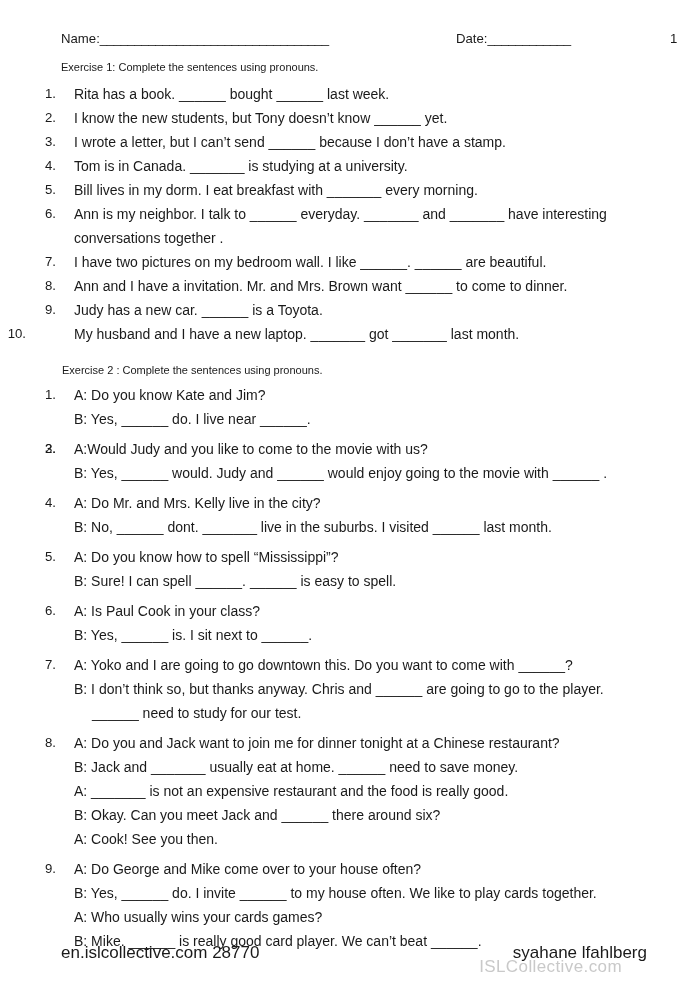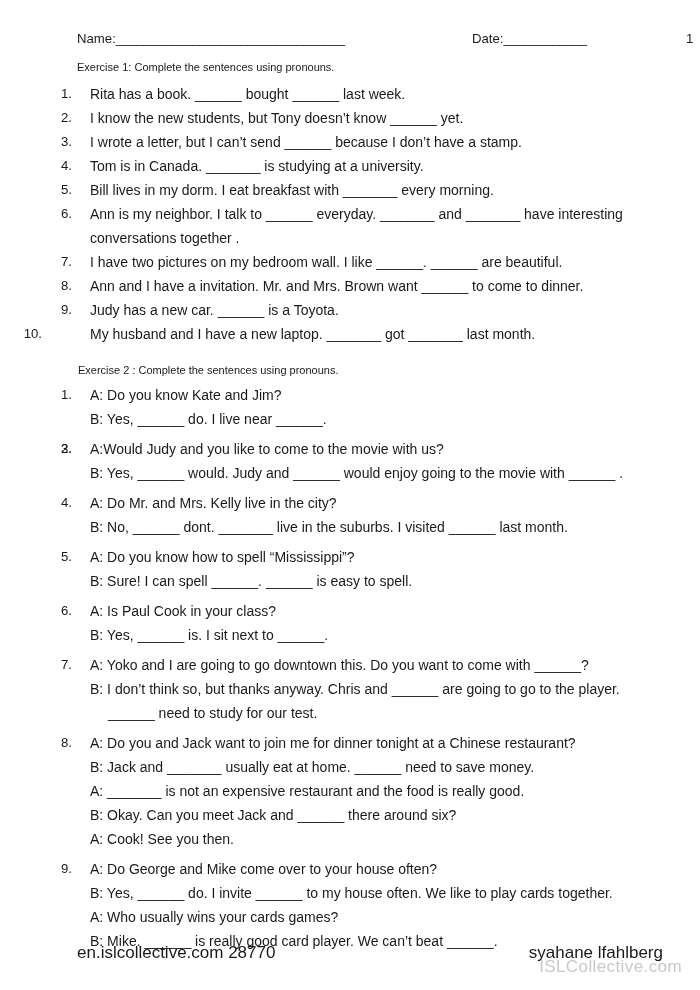--- a/index.html
+++ b/index.html
@@ -12,25 +12,24 @@
     width: 700px;
     height: 990px;
     position: relative;
     overflow: hidden;
     font-family: "Liberation Sans", sans-serif;
     color: #1a1a1a;
     -webkit-font-smoothing: antialiased;
   }
   .page {
     position: absolute;
-    left: 16px; top: 0;
+    left: 0; top: 0;
     width: 640px;
     height: 990px;
     background: #fff;
-    padding-left: 44px;
   }
 
   
   .header-row {
     position: absolute;
     left: 0;
     top: 27px;
     width: 700px;
     height: 24px;
     font-size: 13.2px;

